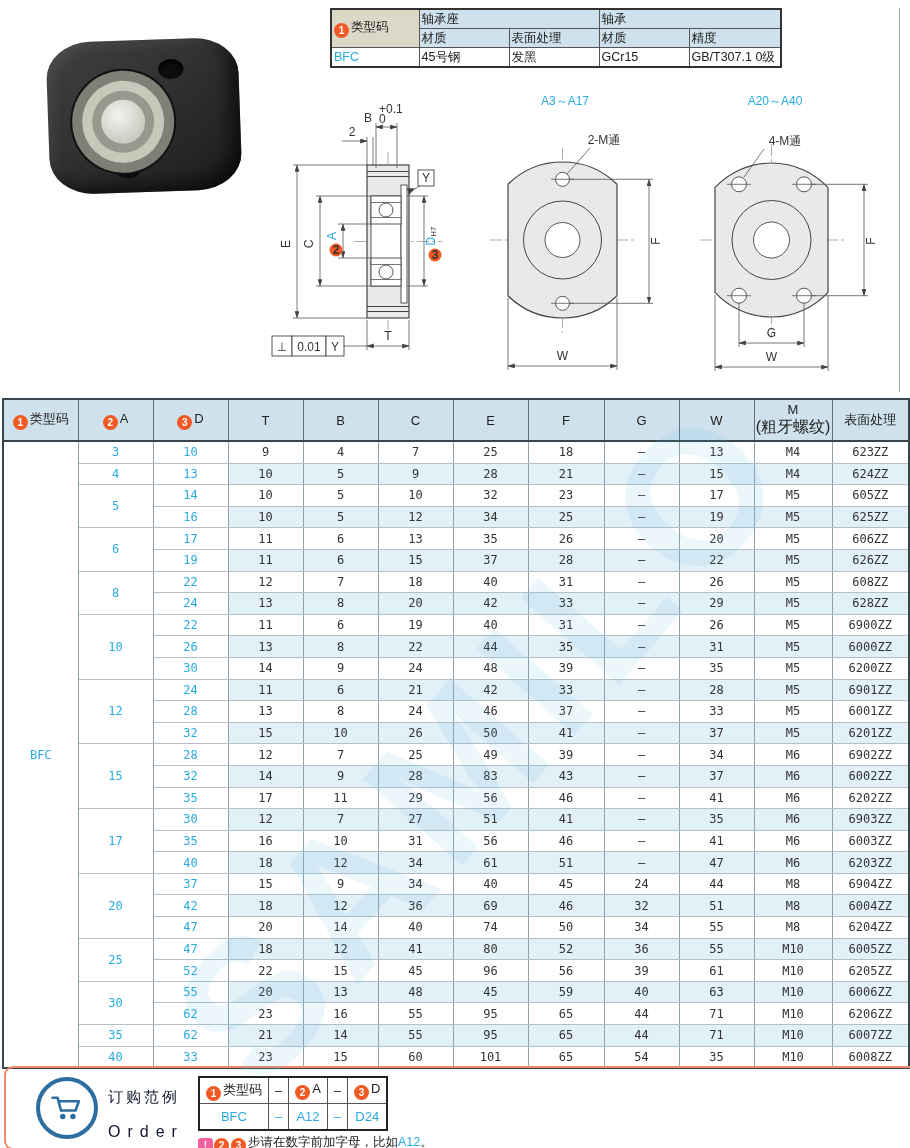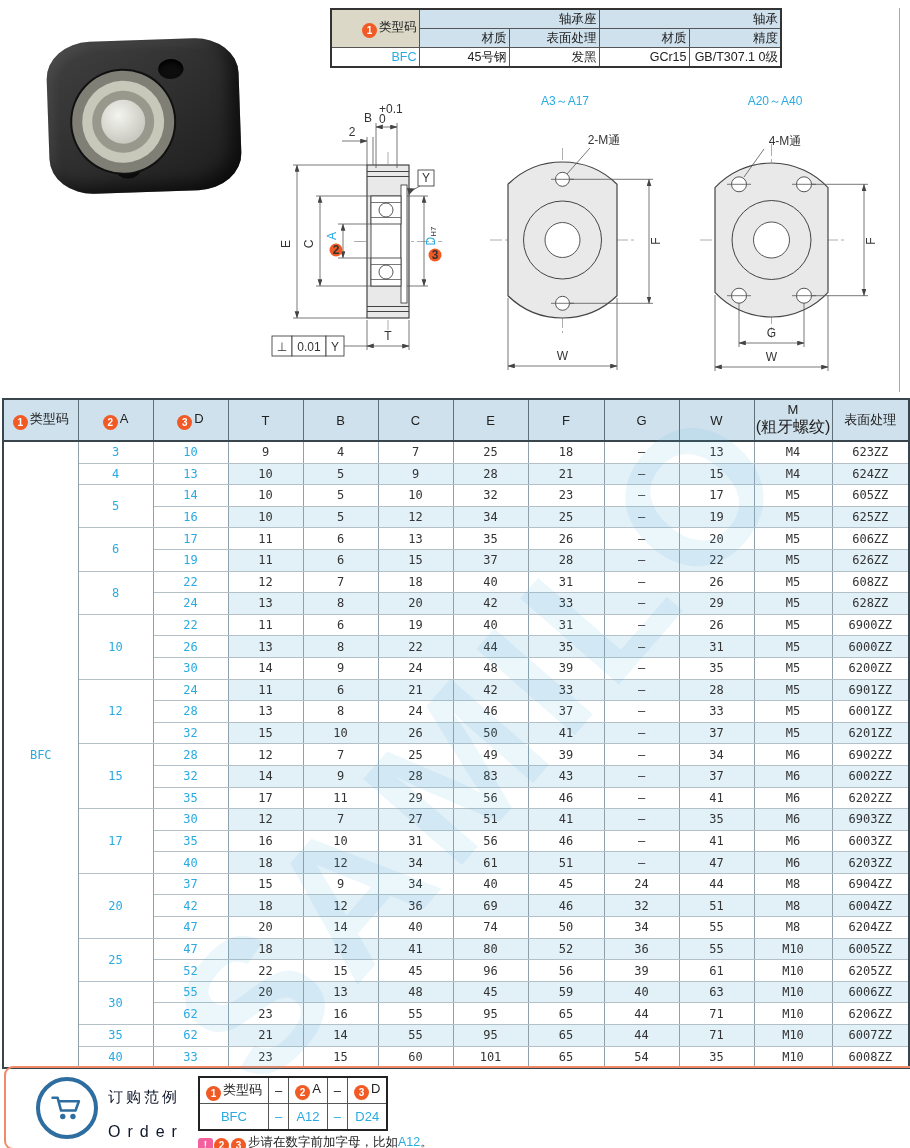--- a/index.html
+++ b/index.html
@@ -15,21 +15,21 @@
     box-shadow:inset 0 3px 4px #000;}
   .ph-hole.top{left:112px;top:20px;}
   .ph-hole.bot{left:66px;top:118px;}
   .ph-bear{position:absolute;left:24px;top:30px;width:102px;height:102px;border-radius:50%;
     background:#7f7f76;box-shadow:0 0 0 2px #111;display:flex;align-items:center;justify-content:center;}
   .ph-ring1{width:82px;height:82px;border-radius:50%;background:#c7c7ba;display:flex;align-items:center;justify-content:center;}
   .ph-ring2{width:62px;height:62px;border-radius:50%;background:#98988c;display:flex;align-items:center;justify-content:center;}
   .ph-bore{width:44px;height:44px;border-radius:50%;background:radial-gradient(circle at 40% 35%,#f4f4ef,#b9b9b0);}
   
   .otbl{position:absolute;left:330px;top:8px;border-collapse:collapse;table-layout:fixed;}
-  .otbl td{border:1px solid #555;font-size:12.5px;text-align:right;height:18px;padding:0 2px;background:#fff;}
+  .otbl td{border:1px solid #555;font-size:12.5px;text-align:left;height:18px;padding:0 2px;background:#fff;}
   .otbl{border:2px solid #333;}
   .otbl .hd{background:#cfe1ec;}
   .otbl .beige{background:#dcd8c8;}
   .otbl .blue{color:#29abe2;}
   
   .b-or{display:inline-flex;width:15px;height:15px;border-radius:50%;background:#f15a24;color:#fff;
     font-size:10px;font-weight:bold;align-items:center;justify-content:center;margin-right:2px;vertical-align:-3px;}
   .b-pk{display:inline-flex;width:15px;height:15px;border-radius:3px;background:#f2609e;color:#fff;
     font-size:10px;font-weight:bold;align-items:center;justify-content:center;margin-right:1px;vertical-align:-3px;}
   

